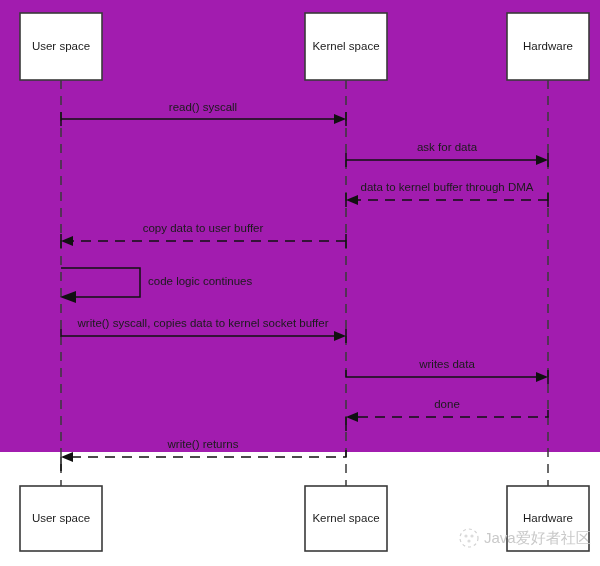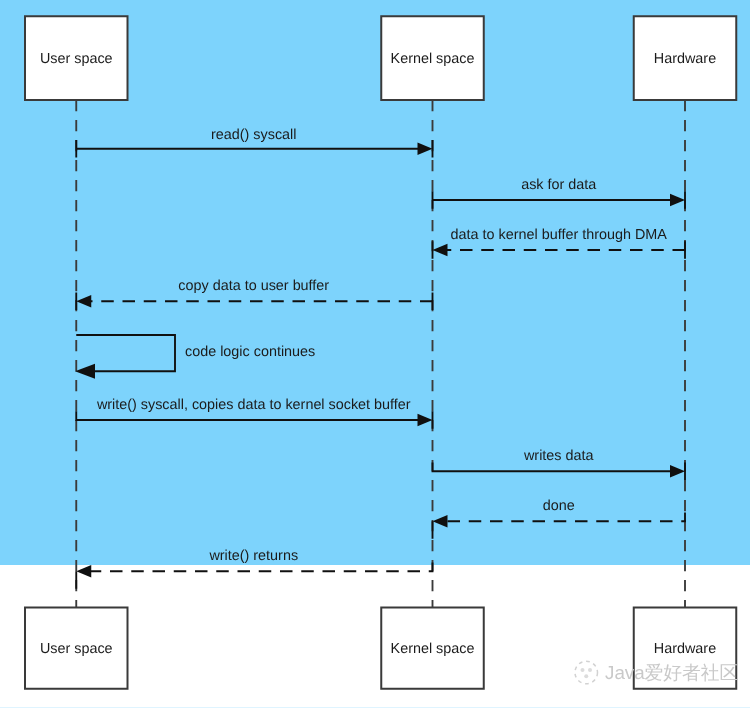--- a/index.html
+++ b/index.html
@@ -10,21 +10,21 @@
   body {
     width: 600px;
     height: 566px;
     font-family: "Liberation Sans", sans-serif;
     overflow: hidden;
   }
   #diagram-root {
     position: relative;
     width: 600px;
     height: 452px;
-    background: #7dd3fc;
+    background: #a21caf;
   }
   svg#seq-svg {
     display: block;
     width: 600px;
     height: 566px;
   }
   .actor-box {
     fill: #ffffff;
     stroke: #3a3a3a;
     stroke-width: 1.6;

